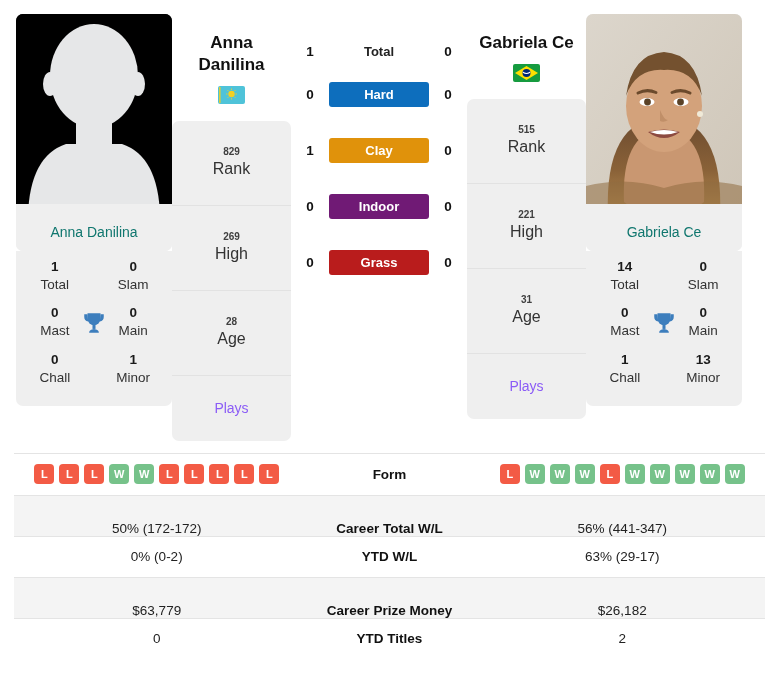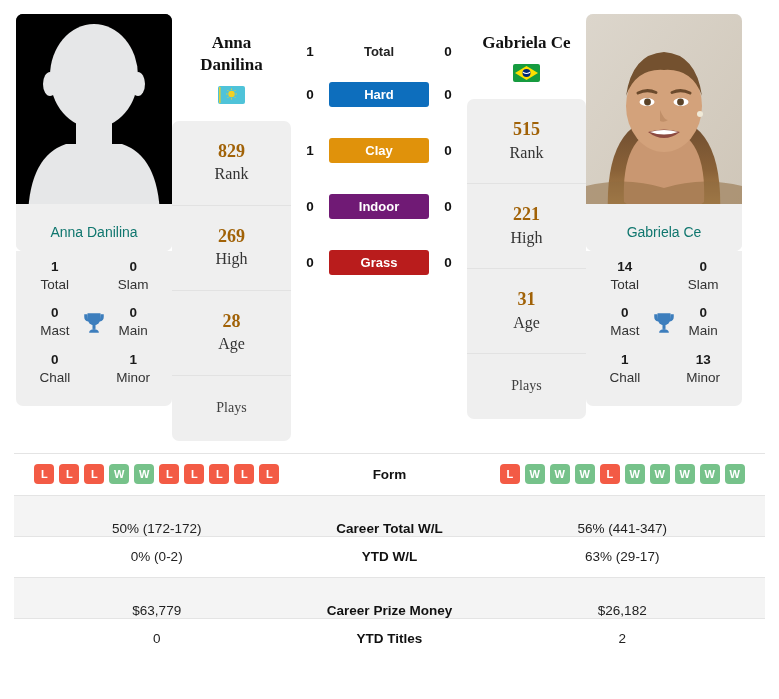--- a/index.html
+++ b/index.html
@@ -67,21 +67,20 @@
   .avatar-ph { width: 100%; height: 100%; display: block; background: #000; }
 
   
   .portrait { width: 100%; height: 100%; display: block; }
 
   .name-rank-col {
     width: 119px; flex: 0 0 119px;
     display: flex; flex-direction: column;
     align-items: center;
     padding: 0 2px;
-    font-family: Liberation Serif, serif;
   }
   .pname {
     font-size: 17px;
     font-weight: bold;
     color: #111;
     text-align: center;
     line-height: 1.28;
     padding-top: 18px;
   }
   .flag {
@@ -98,23 +97,23 @@
     border-radius: 7px;
     overflow: hidden;
   }
   .rank-cell {
     height: 85px;
     display: flex; flex-direction: column;
     align-items: center; justify-content: center;
     border-bottom: 1px solid #e2e2e2;
   }
   .rank-cell:last-child { border-bottom: none; height: 65px; }
-  .rank-num { font-size: 18px; font-weight: bold; color: #a16207; line-height: 1.3; }
+  .rank-num { font-size: 10px; font-weight: bold; color: #404040; line-height: 1.3; }
   .rank-lbl { font-size: 16px; color: #333; line-height: 1.35; }
-  .plays-lbl { font-size: 14px; color: #404040; }
+  .plays-lbl { font-size: 14px; color: #8b5cf6; }
 
   
   .h2h {
     flex: 0 0 176px;
     width: 176px;
     padding-top: 0;
   }
   .h2h-row {
     display: flex; align-items: center;
     height: 56px;

